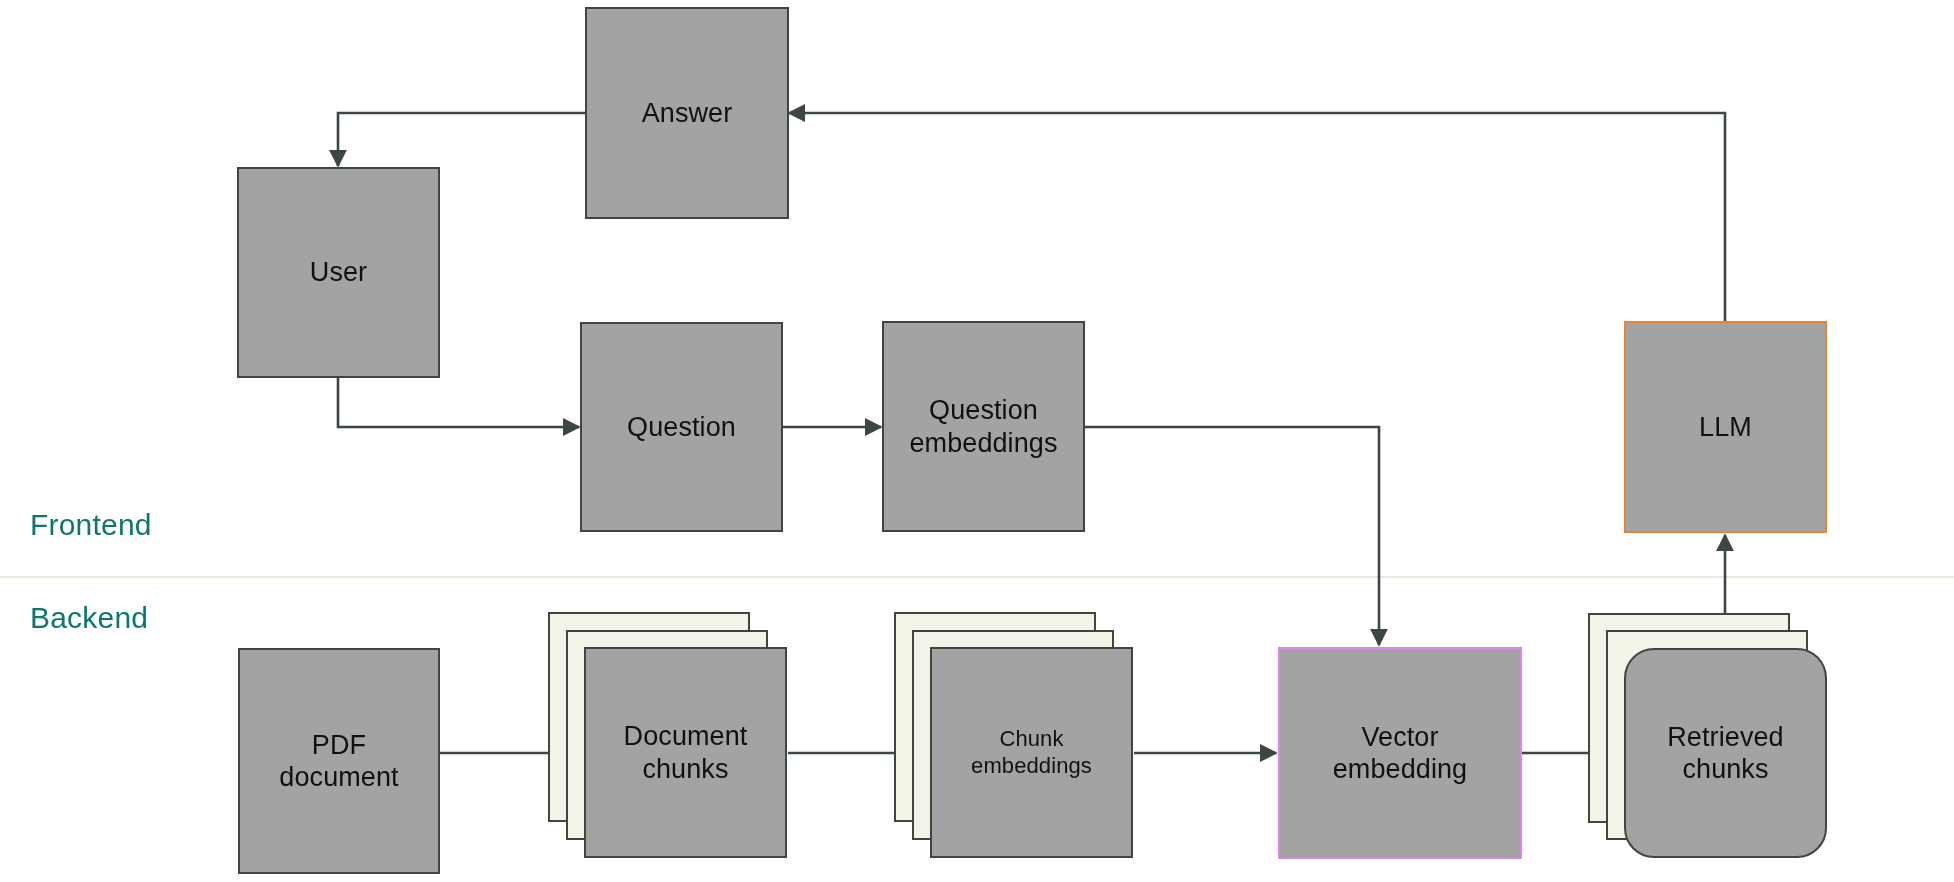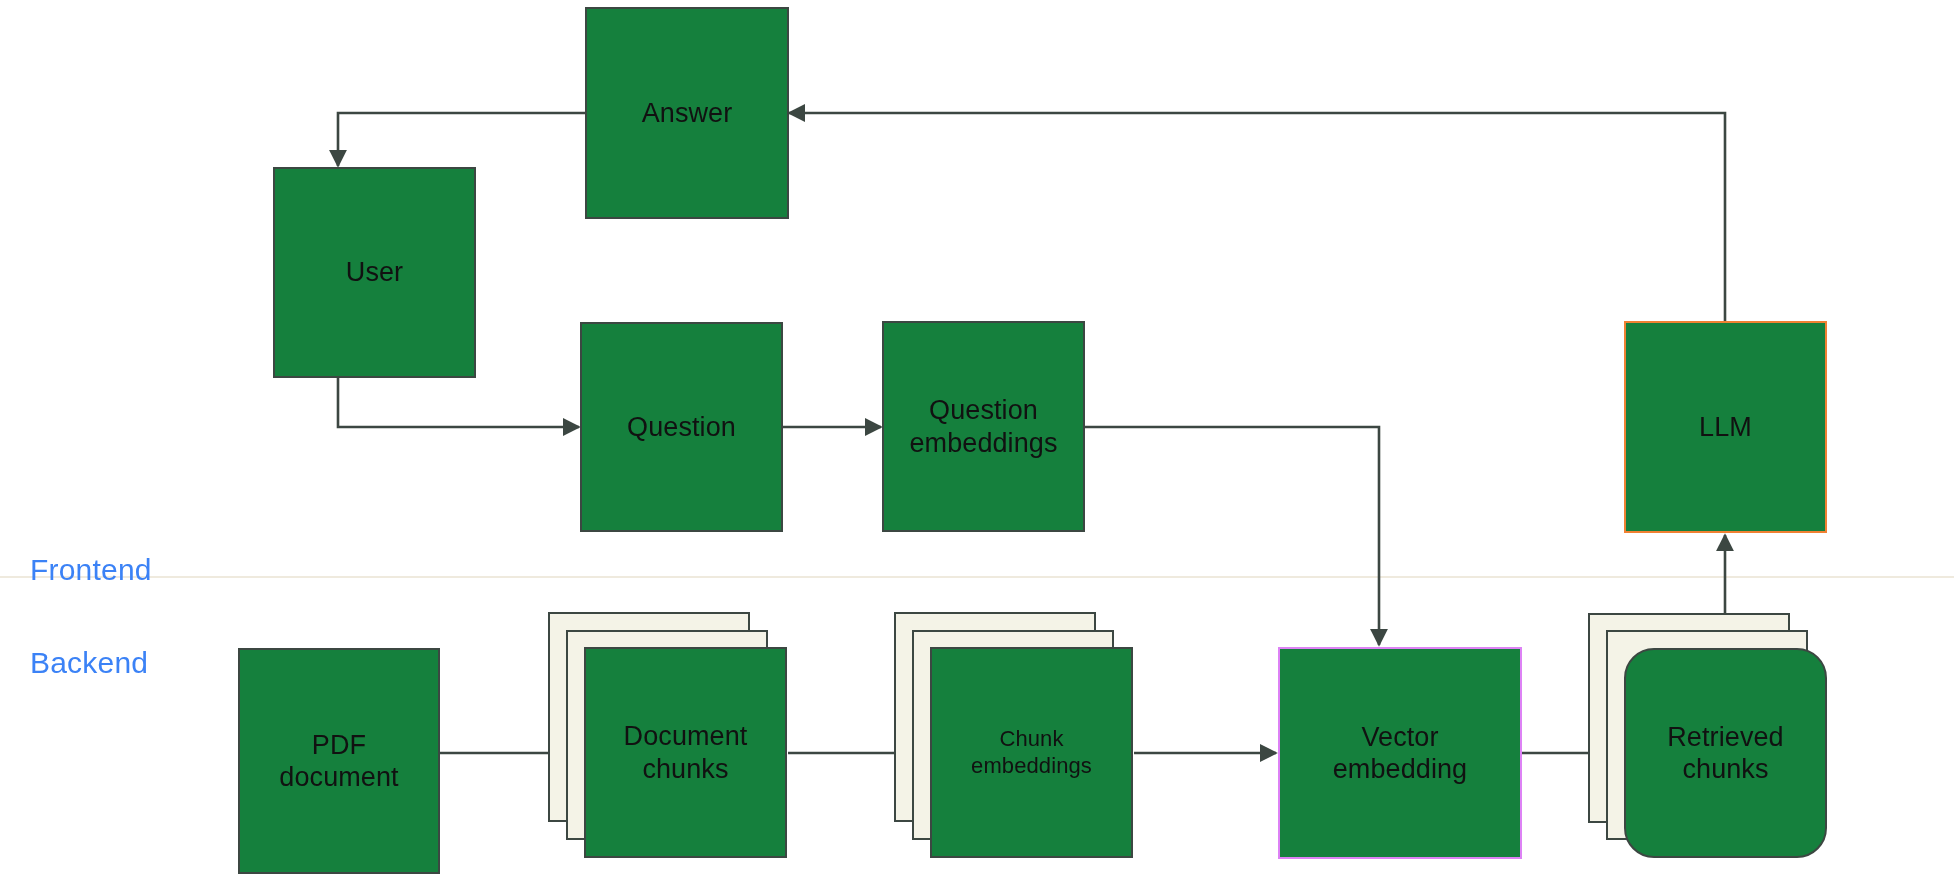--- a/index.html
+++ b/index.html
@@ -21,21 +21,21 @@
     position: absolute;
     left: 0;
     top: 0;
     width: 1954px;
     height: 882px;
     pointer-events: none;
   }
   .node {
     position: absolute;
     box-sizing: border-box;
-    background: #15803d;
+    background: #a3a3a3;
     border: 2px solid #3c4742;
     display: flex;
     align-items: center;
     justify-content: center;
     text-align: center;
     color: #111111;
     font-size: 27px;
     line-height: 1.20;
     letter-spacing: 0.1px;
   }
@@ -75,25 +75,24 @@
     background-repeat: repeat-x;
   }
   .stack-layer {
     position: absolute;
     box-sizing: border-box;
     background: #f4f3e7;
     border: 2px solid #3c4742;
   }
   .swim-label {
     position: absolute;
-    color: #3b82f6;
+    color: #0f766e;
     font-size: 30px;
     letter-spacing: 0.2px;
     white-space: nowrap;
-    margin-top: 45px;
   }
   .divider {
     position: absolute;
     height: 2px;
     background: #efeade;
   }
 </style>
 </head>
 <body>
 
@@ -131,21 +130,21 @@
       <path d="M 1481 753 L 1623 753"></path>
 
       <path d="M 1725 648 L 1725 535"></path>
     </g>
   </svg>
 
   <div class="node" style="left:585px; top:7px; width:204px; height:212px;">
     <span>Answer</span>
   </div>
 
-  <div class="node" style="left:237px; top:167px; width:203px; height:211px;margin-left:36px;">
+  <div class="node" style="left:237px; top:167px; width:203px; height:211px;">
     <span>User</span>
   </div>
 
   <div class="node" style="left:580px; top:322px; width:203px; height:210px;">
     <span>Question</span>
   </div>
 
   <div class="node" style="left:882px; top:321px; width:203px; height:211px;">
     <span>
       <span>Question</span><br>

